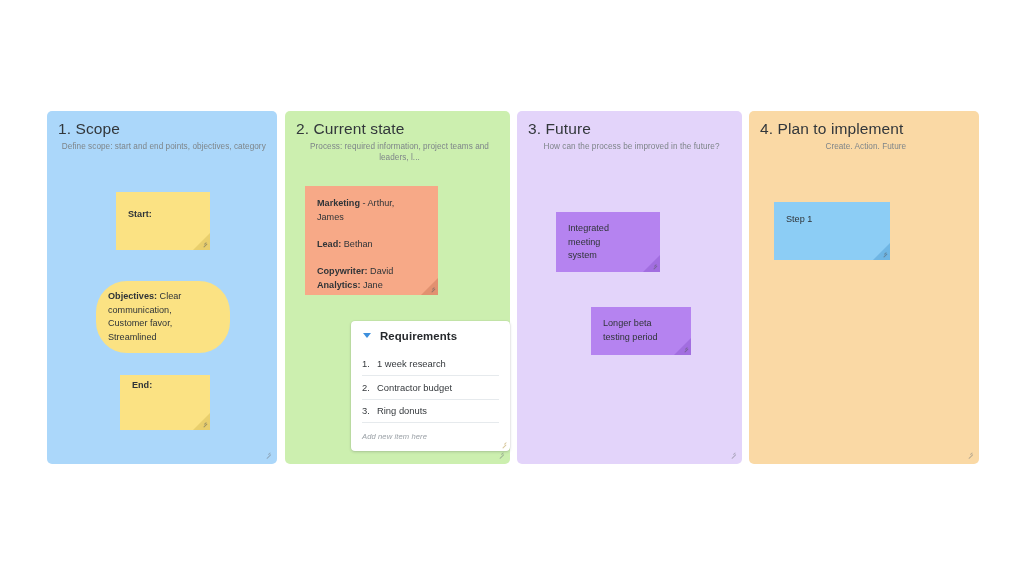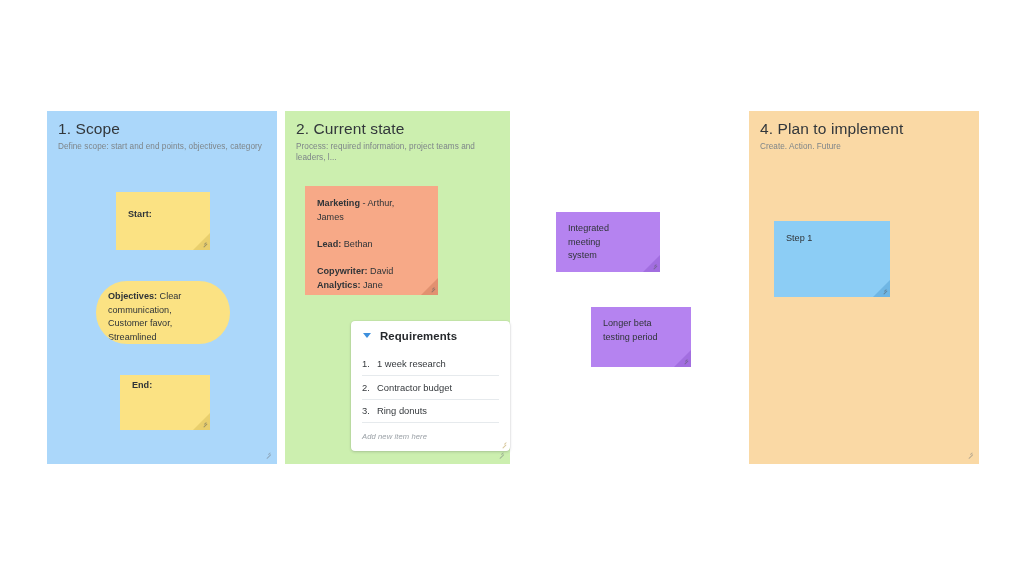--- a/index.html
+++ b/index.html
@@ -8,21 +8,22 @@
     background:#ffffff;
     font-family:"Liberation Sans", sans-serif;
     overflow:hidden;
     position:relative;
     -webkit-font-smoothing:antialiased;
   }
   #board{position:absolute;left:0;top:0;width:1024px;height:576px;}
 
   .frame{
     position:absolute;
-    border-radius:0;
+    border-radius:5px;
+    text-align:center;
   }
   .frame-title{
     position:absolute;
     left:11px;
     top:9px;
     font-size:15.5px;
     color:#32373b;
     font-weight:400;
     letter-spacing:.1px;
     white-space:nowrap;
@@ -137,33 +138,38 @@
     <div class="frame" style="left: 47px; top: 111px; width: 230px; height: 353px; background: rgb(171, 215, 250);">
       <div class="frame-title">1. Scope</div>
       <div class="frame-sub">Define scope: start and end points, objectives, category</div>
       <div class="frame-handle"></div>
     </div>
     <div class="frame" style="left: 285px; top: 111px; width: 225px; height: 353px; background: rgb(204, 239, 175);">
       <div class="frame-title">2. Current state</div>
       <div class="frame-sub">Process: required information, project teams and leaders, l...</div>
       <div class="frame-handle"></div>
     </div>
+    <div class="frame" style="left: 517px; top: 111px; width: 225px; height: 353px; background: rgb(227, 212, 250);">
+      <div class="frame-title">3. Future</div>
+      <div class="frame-sub">How can the process be improved in the future?</div>
+      <div class="frame-handle"></div>
+    </div>
     <div class="frame" style="left: 749px; top: 111px; width: 230px; height: 353px; background: rgb(250, 217, 165);">
       <div class="frame-title">4. Plan to implement</div>
       <div class="frame-sub">Create. Action. Future</div>
       <div class="frame-handle"></div>
     </div>
     <div class="note" style="left: 116px; top: 192px; width: 94px; height: 58px; background: rgb(251, 226, 131); padding-top: 16px;">
       <span class="ln"><b>Start:</b></span>
       <div class="fold">
         <div class="tri" style="border-bottom: 17px solid rgb(233, 207, 109);"></div>
       </div>
       <div class="hdl"></div>
     </div>
-    <div class="note" style="left: 96px; top: 281px; width: 134px; height: 63px; background: rgb(251, 226, 131); padding-top: 9px; border-radius: 31px;">
+    <div class="note" style="left: 96px; top: 281px; width: 134px; height: 72px; background: rgb(251, 226, 131); padding-top: 9px; border-radius: 31px;">
       <span class="ln"><b>Objectives:</b> Clear</span>
       <span class="ln">communication,</span>
       <span class="ln">Customer favor,</span>
       <span class="ln">Streamlined</span>
       <div class="fold">
         <div class="tri" style="border-bottom: 17px solid rgb(233, 207, 109);"></div>
       </div>
       <div class="hdl"></div>
     </div>
     <div class="note" style="left: 120px; top: 375px; width: 90px; height: 55px; background: rgb(251, 226, 131); padding-top: 4px;">
@@ -188,29 +194,29 @@
     </div>
     <div class="note" style="left: 556px; top: 212px; width: 104px; height: 60px; background: rgb(181, 131, 240); padding-top: 10px;">
       <span class="ln">Integrated</span>
       <span class="ln">meeting</span>
       <span class="ln">system</span>
       <div class="fold">
         <div class="tri" style="border-bottom: 17px solid rgb(162, 110, 224);"></div>
       </div>
       <div class="hdl"></div>
     </div>
-    <div class="note" style="left: 591px; top: 307px; width: 100px; height: 60px; background: rgb(181, 131, 240); padding-top: 10px;">
+    <div class="note" style="left: 591px; top: 307px; width: 100px; height: 48px; background: rgb(181, 131, 240); padding-top: 10px;">
       <span class="ln">Longer beta</span>
       <span class="ln">testing period</span>
       <div class="fold">
         <div class="tri" style="border-bottom: 17px solid rgb(162, 110, 224);"></div>
       </div>
       <div class="hdl"></div>
     </div>
-    <div class="note" style="left: 774px; top: 202px; width: 116px; height: 76px; background: rgb(140, 205, 245); padding-top: 11px; margin-top: 19px;">
+    <div class="note" style="left: 774px; top: 202px; width: 116px; height: 58px; background: rgb(140, 205, 245); padding-top: 11px;">
       <span class="ln">Step 1</span>
       <div class="fold">
         <div class="tri" style="border-bottom: 17px solid rgb(111, 182, 228);"></div>
       </div>
       <div class="hdl"></div>
     </div>
     <div class="card" style="left: 329px; top: 321px; width: 159px; height: 130px; margin-left: 22px;">
       <div class="card-head">
         <div class="caret" style="border-top-color: rgb(61, 143, 221);"></div>
         <div class="card-title">Requirements</div>

